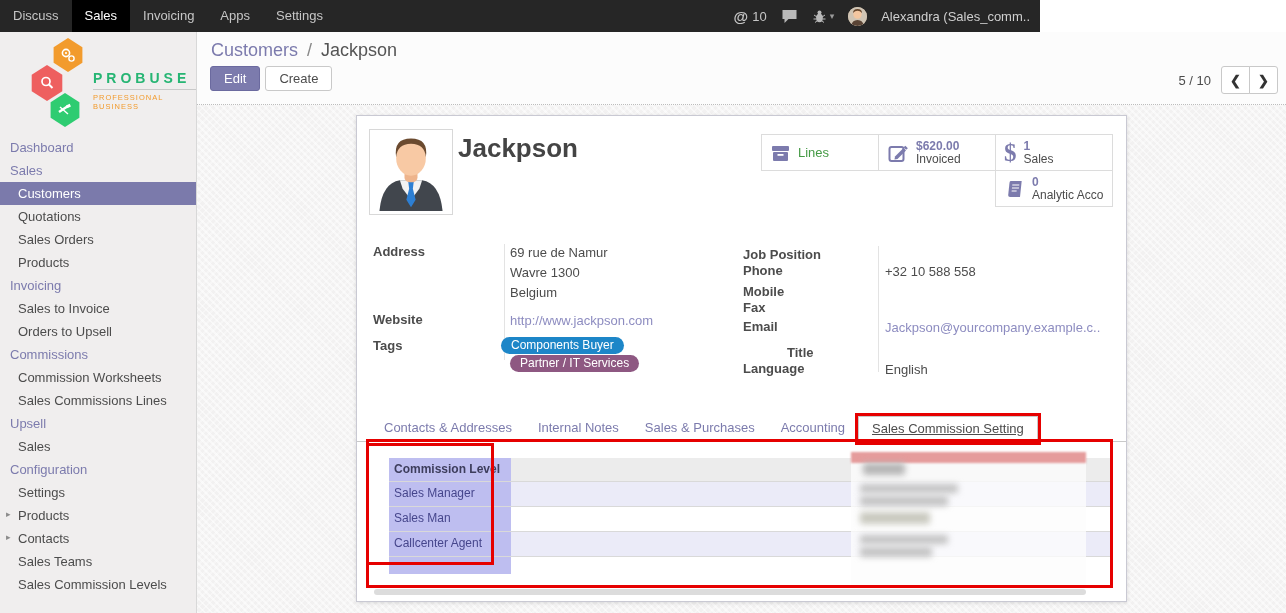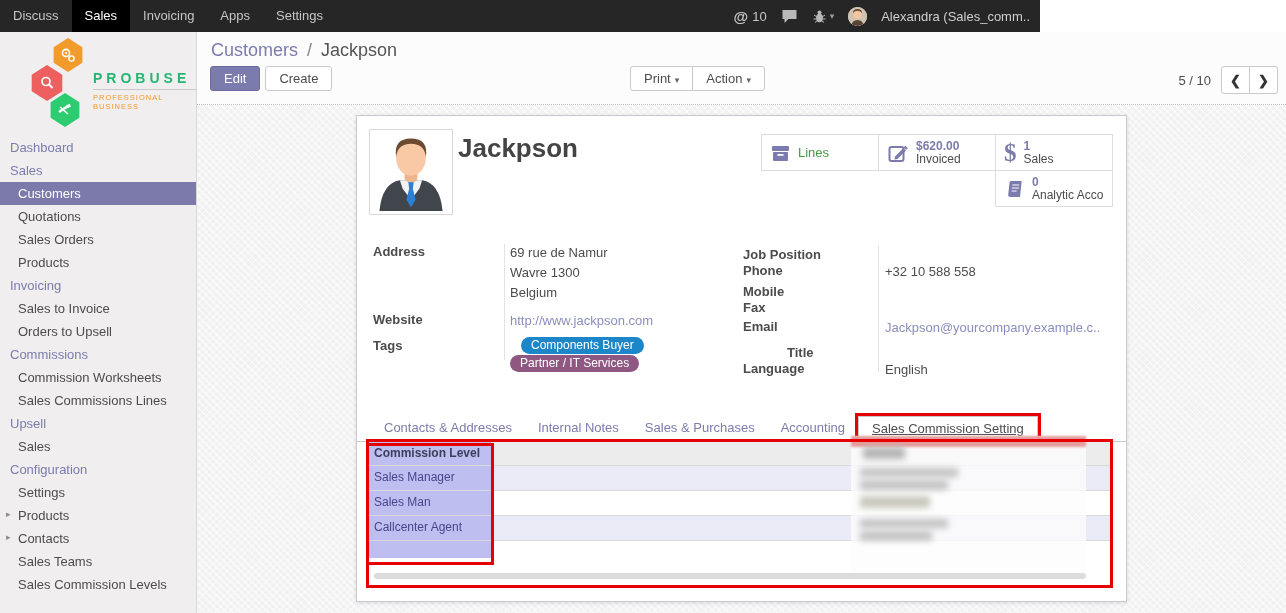--- a/index.html
+++ b/index.html
@@ -84,21 +84,21 @@
   .tag { position:absolute; color:#fff; font-size:12px; padding:1px 10px 2px; border-radius:10px; cursor:pointer; white-space:nowrap; }
   .tag.blue { background:#1d86c8; }
   .tag.mauve { background:#8e5882; }
 
   
   .tabs { position:absolute; left:0; top:300px; width:100%; height:26px; border-bottom:1px solid #c9c9c9; display:flex; padding-left:14px; }
   .tab { padding:4px 13px; color:#7c7bad; cursor:pointer; white-space:nowrap; font-size:13px; }
   .tab.active { background:#fff; border:1px solid #c9c9c9; border-bottom:1px solid #fff; color:#4c4c4c; margin-bottom:-1px; outline:3px solid #e60000;text-decoration:underline; }
 
   
-  .ctable { position:absolute; left:12px; top:326px; width:744px; height:146px; font-size:12px; }
+  .ctable { position:absolute; left:12px; top:342px; width:744px; height:146px; font-size:12px;padding-left:20px; }
   .trow { position:relative; display:flex; border-bottom:1px solid #d9d9d9; }
   .trow.header { height:24px; background:#ececec; }
   .trow.r1, .trow.r3 { height:25px; background:#ebebf8; }
   .trow.r2 { height:25px; background:#fff; }
   .trow.r4 { height:17px; background:#fff; border-bottom:none; }
   .lcell { width:122px; flex:none; background:#bebef0; padding:4px 4px 0 5px; color:#46468c; }
   .trow.header .lcell { color:#3d3d5c; font-weight:bold; }
   .blurcol { position:absolute; left:482px; top:-6px; width:235px; height:136px; background:rgba(252,252,252,.78); }
   .salmon { position:absolute; left:0; top:0; width:235px; height:11px; background:#e59c9c; filter:blur(1px); }
   .blob { position:absolute; background:#c3c3c3; filter:blur(3px); border-radius:2px; }
@@ -210,24 +210,20 @@
     <div class="control-panel">
       <div class="breadcrumb">
         <span class="bc-link">Customers</span>
         <span class="bc-sep">/</span>
         <span class="bc-current">Jackpson</span>
       </div>
       <div class="cp-buttons">
         <button class="btn primary">Edit</button>
         <button class="btn">Create</button>
       </div>
-      <div class="cp-center">
-        <button class="btn"><span>Print</span><span class="dd-caret">▾</span></button>
-        <button class="btn"><span>Action</span><span class="dd-caret">▾</span></button>
-      </div>
       <div class="cp-pager">
         <span class="pager-val">5 / 10</span>
         <span class="pager-btns">
           <span class="pager-btn prev">❮</span>
           <span class="pager-btn next">❯</span>
         </span>
       </div>
     </div>
 
     <div class="content">
@@ -299,21 +295,21 @@
         </div>
 
         <div class="f-label" style="left:16px; top:128px;">Address</div>
         <div class="v-sep" style="left:147px; top:128px; height:116px;"></div>
         <div class="f-value" style="left:153px; top:129px;">69 rue de Namur</div>
         <div class="f-value" style="left:153px; top:149px;">Wavre 1300</div>
         <div class="f-value" style="left:153px; top:169px;">Belgium</div>
         <div class="f-label" style="left:16px; top:196px;">Website</div>
         <div class="f-link" style="left:153px; top:197px;">http://www.jackpson.com</div>
         <div class="f-label" style="left:16px; top:222px;">Tags</div>
-        <div class="tag blue" style="left:164px; top:221px;">Components Buyer</div>
+        <div class="tag blue" style="left:144px; top:221px;">Components Buyer</div>
         <div class="tag mauve" style="left:153px; top:239px;">Partner / IT Services</div>
 
         <div class="f-label" style="left:386px; top:131px;">Job Position</div>
         <div class="f-label" style="left:386px; top:147px;">Phone</div>
         <div class="v-sep" style="left:521px; top:130px; height:126px;"></div>
         <div class="f-value" style="left:528px; top:148px;">+32 10 588 558</div>
         <div class="f-label" style="left:386px; top:168px;">Mobile</div>
         <div class="f-label" style="left:386px; top:184px;">Fax</div>
         <div class="f-label" style="left:386px; top:203px;">Email</div>
         <div class="f-link" style="left:528px; top:204px;">Jackpson@yourcompany.example.c..</div>

